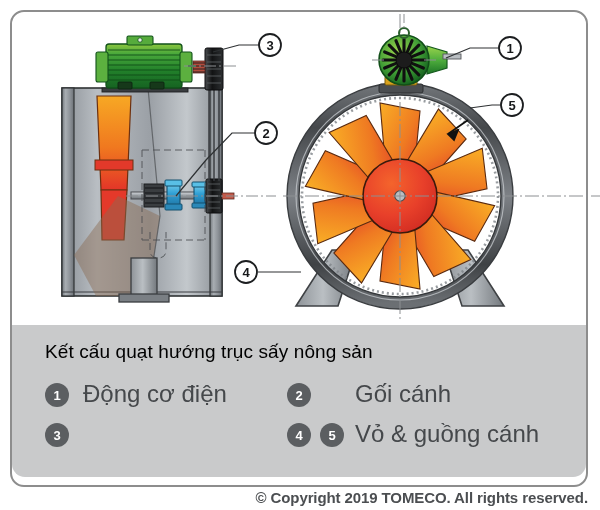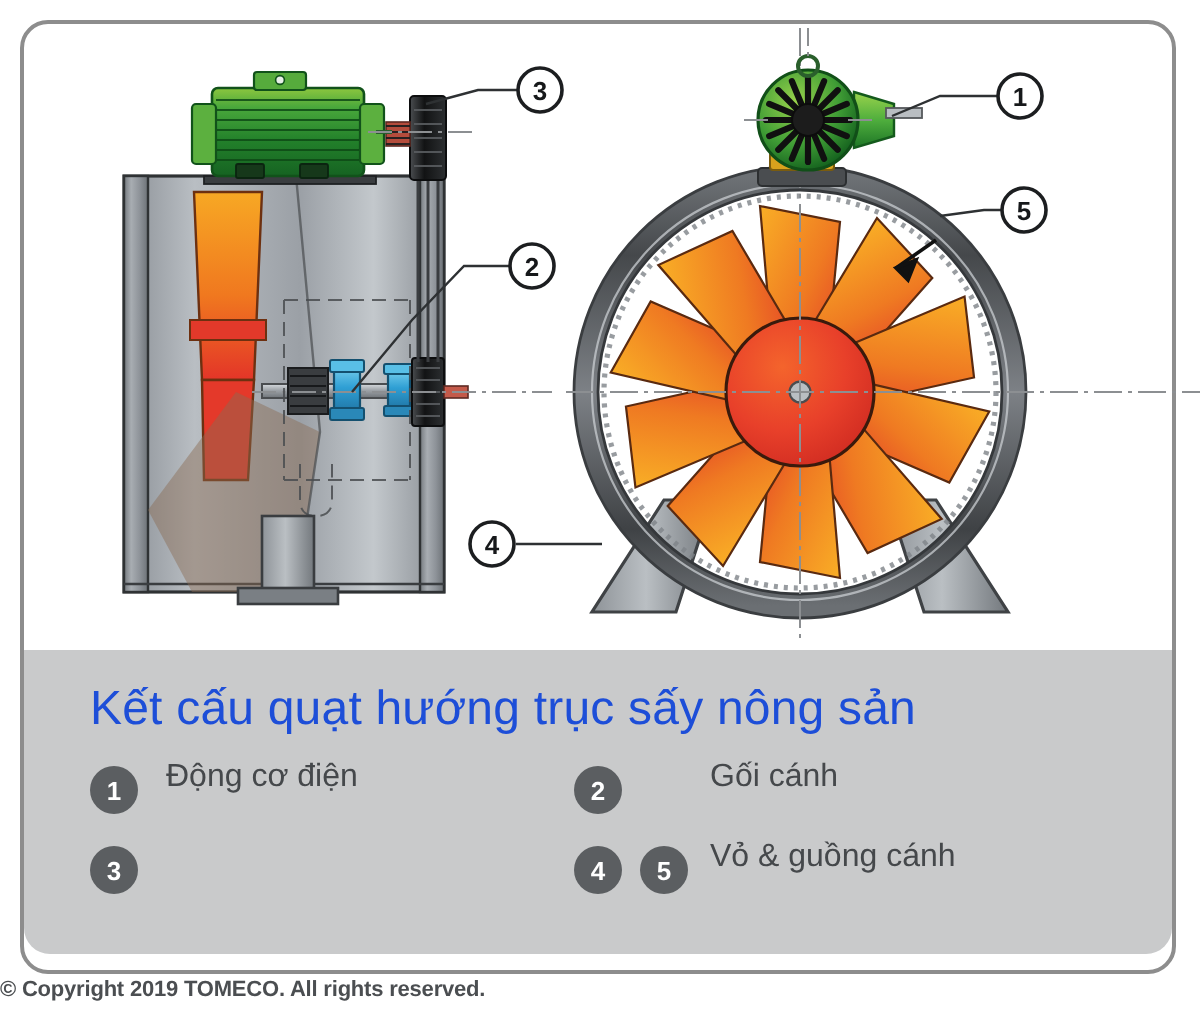--- a/index.html
+++ b/index.html
@@ -22,43 +22,43 @@
   .stage svg{display:block;}
 
   
   .legend{
     position:absolute;left:12px;top:325px;width:574px;height:152px;
     background:#c9cacb;border-radius:0 0 13px 13px;
     box-sizing:border-box;
   }
   .legend-title{
     position:absolute;left:33px;top:16px;
-    font-size:24px;color:#1d4ed8;letter-spacing:.1px;white-space:nowrap;
+    font-size:19px;color:#000000;letter-spacing:.1px;white-space:nowrap;
   }
   .rows{position:absolute;left:33px;top:56px;width:440px;}
   .row{position:relative;height:40px;}
   .badge{
     position:absolute;width:24px;height:24px;border-radius:50%;
     background:#5b5e61;color:#ffffff;font-size:13px;font-weight:bold;
     display:flex;align-items:center;justify-content:center;
     line-height:1;box-sizing:border-box;
   }
   .lbl{
-    position:absolute;font-size:16px;color:#45484b;white-space:nowrap;top:-1px;
+    position:absolute;font-size:24px;color:#45484b;white-space:nowrap;top:-1px;
   }
   .c1{left:0px;top:2px;}
   .c2{left:242px;top:2px;}
   .c3{left:275px;top:2px;}
   .t1{left:38px;}
   .t2{left:310px;}
 
   
   .copyright{
-    position:absolute;left:0;top:489px;width:588px;text-align:left;
-    font-size:11px;color:#4b4e51;font-weight:bold;letter-spacing:-.1px;
+    position:absolute;left:0;top:489px;width:588px;text-align:right;
+    font-size:15px;color:#4b4e51;font-weight:bold;letter-spacing:-.1px;
   }
 </style>
 </head>
 <body>
 
 <div id="root">
 
   <div class="frame"></div>
 
   <div class="stage">

